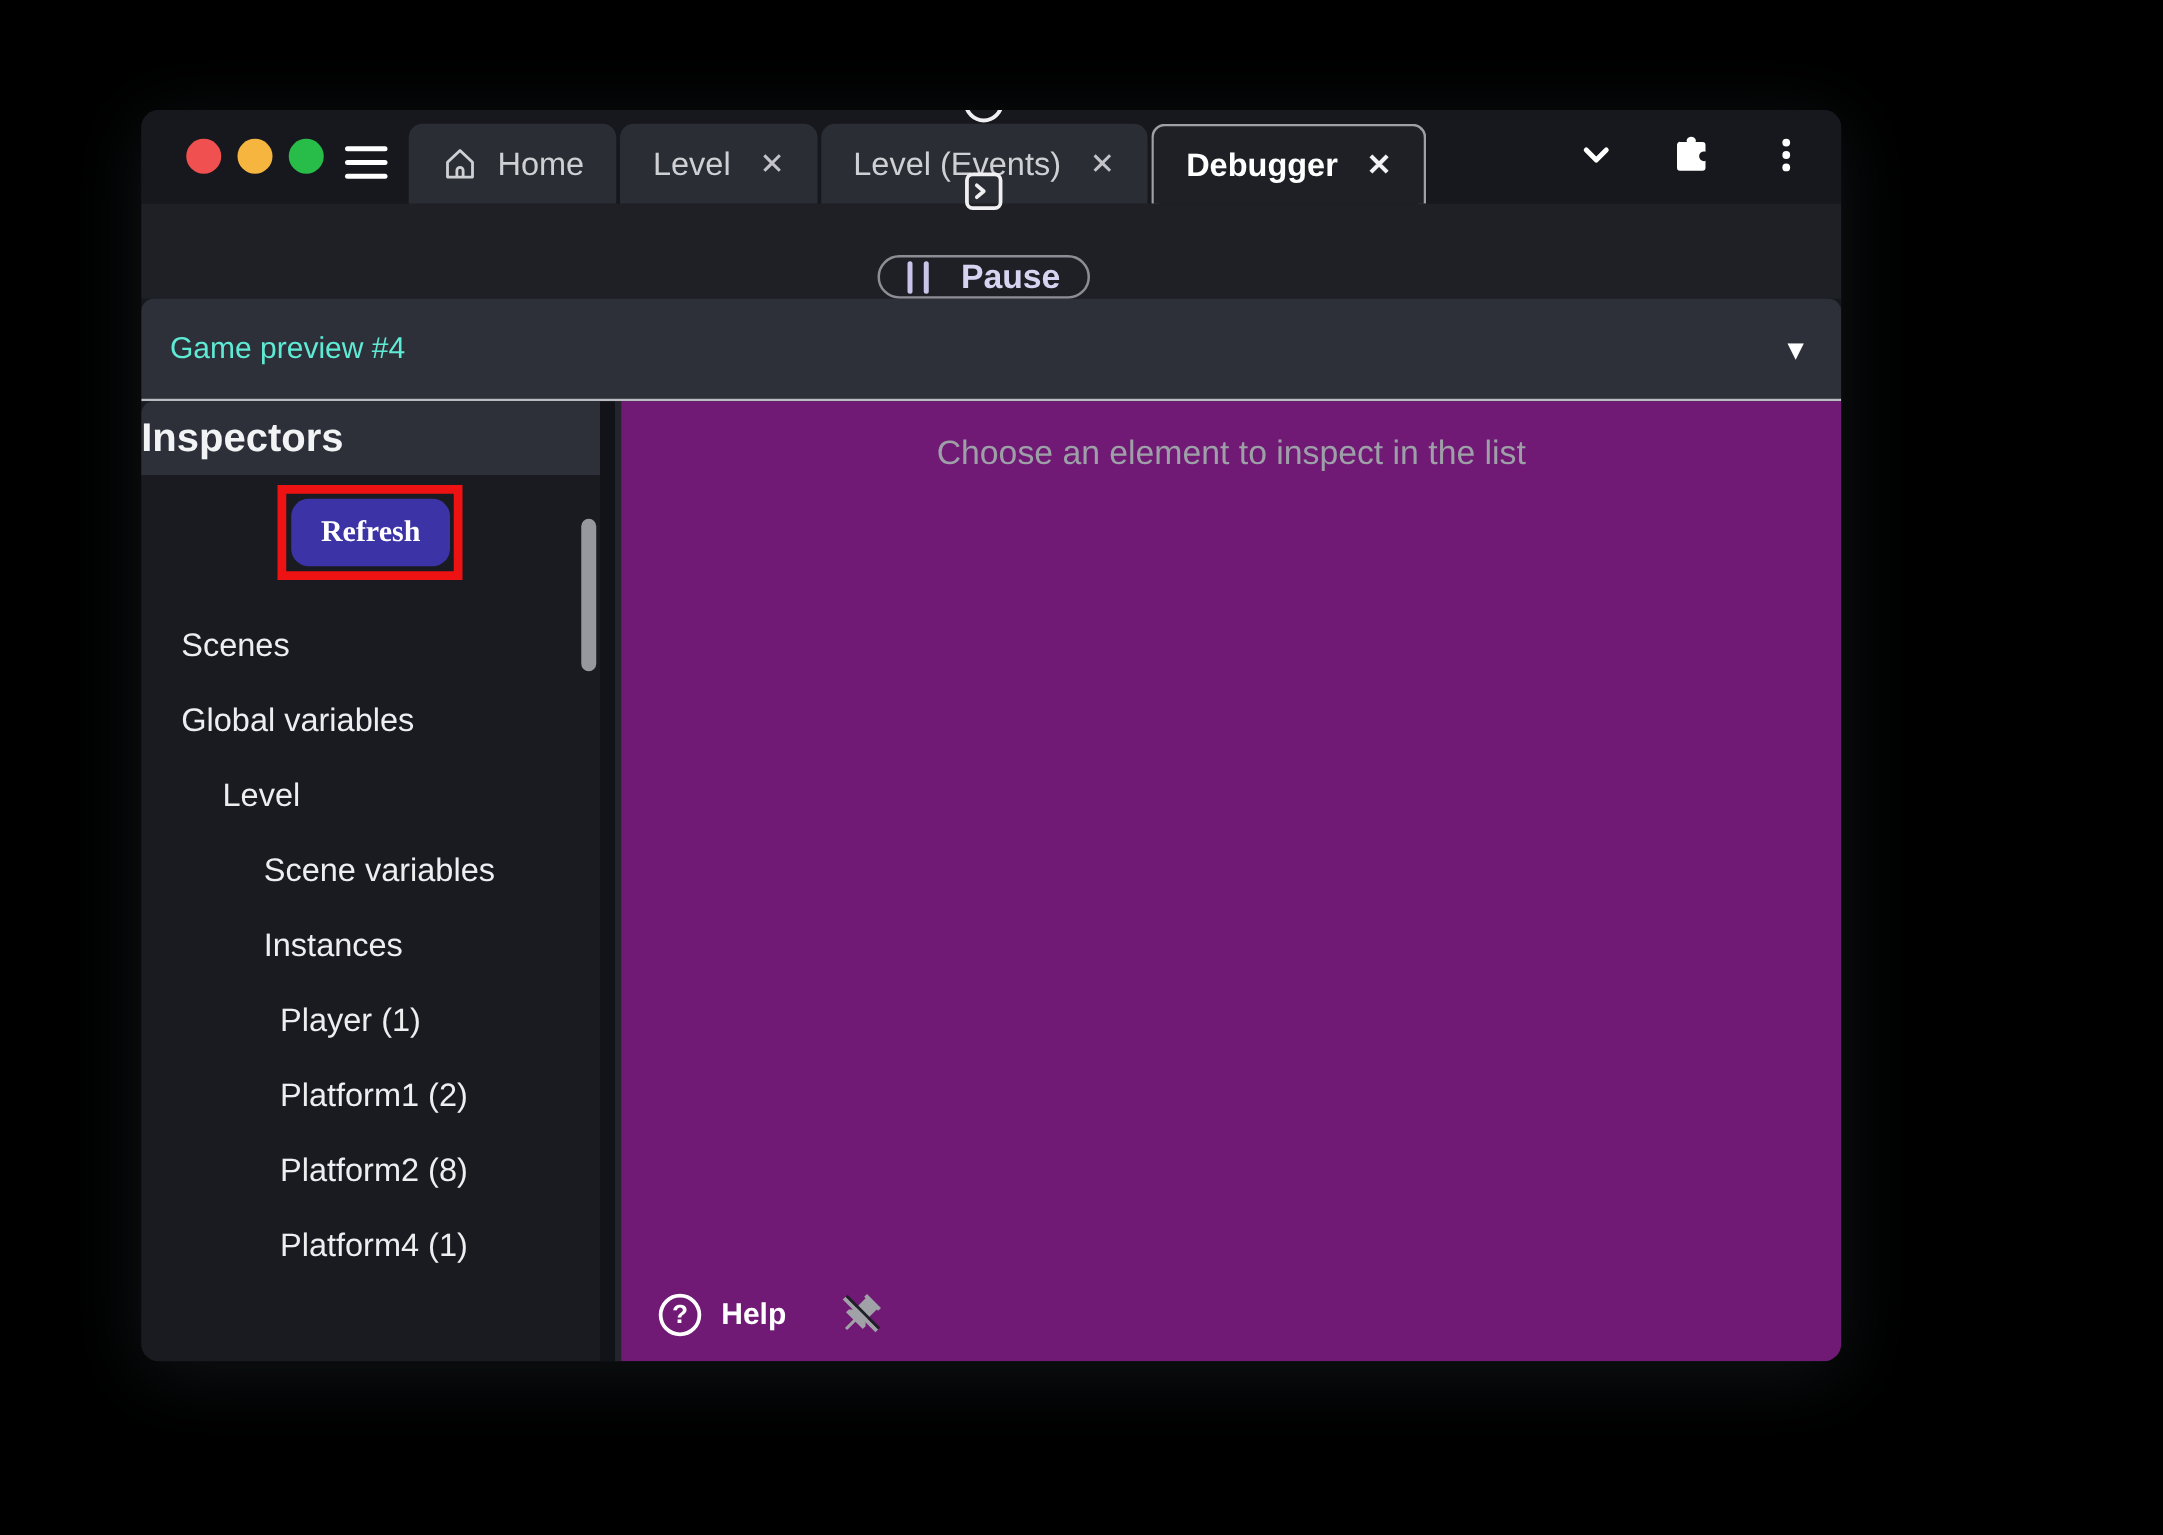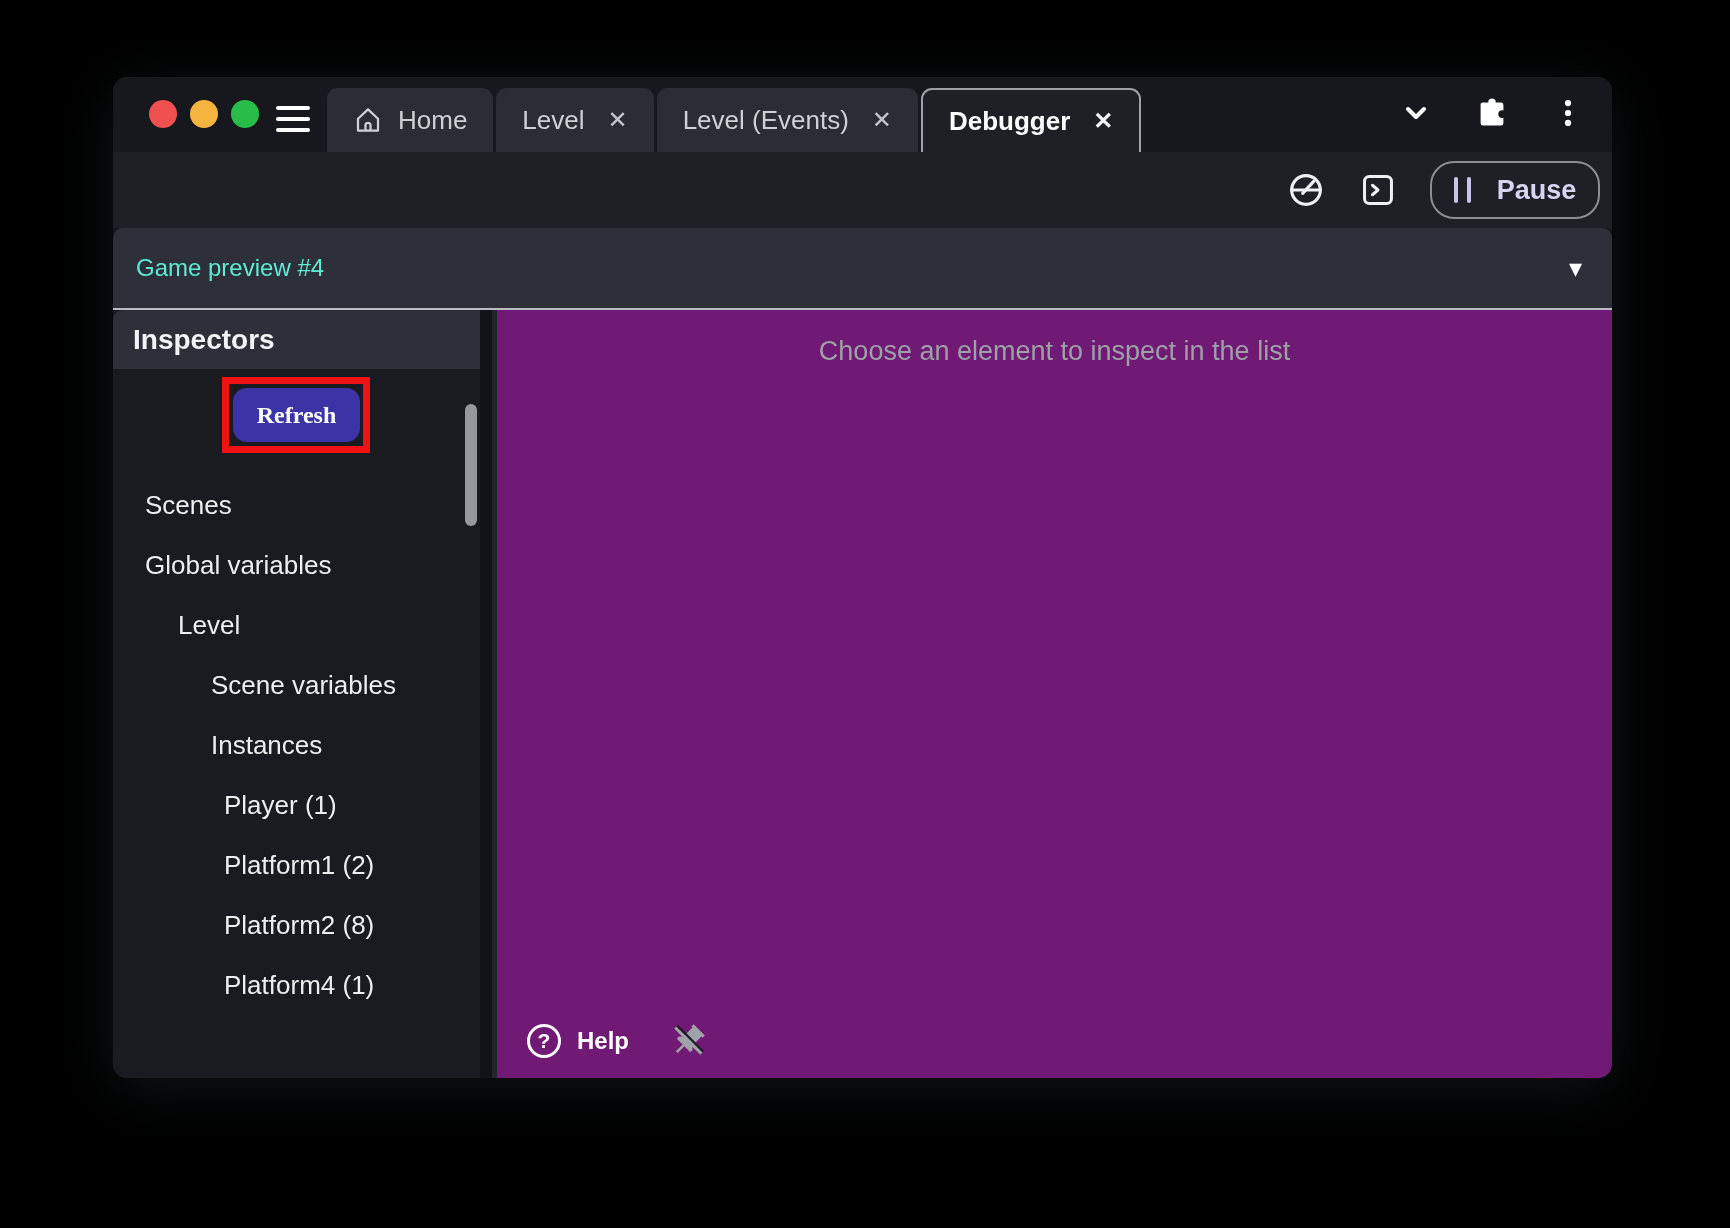--- a/index.html
+++ b/index.html
@@ -2,21 +2,21 @@
 <html><head>
 <meta charset="utf-8">
 <style>
   html,body{margin:0;padding:0;}
   body{
     width:1730px;height:1228px;background:#000;
     font-family:"Liberation Sans", sans-serif;
     position:relative;overflow:hidden;
   }
   .window{
-    position:absolute;left:113px;top:77px;width:1499px;height:1001px;
+    position:absolute;left:113px;top:88px;width:1360px;height:1001px;
     background:#17181d;border-radius:14px;overflow:hidden;
     box-shadow:0 10px 60px rgba(90,110,120,.18);
   }
   
   .tabstrip{position:absolute;left:0;top:0;width:100%;height:75px;background:#17181d;}
   .traffic{position:absolute;top:23px;left:36px;display:flex;gap:13px;}
   .traffic span{width:28px;height:28px;border-radius:50%;display:block;}
   .t-red{background:#f0504f;} .t-yellow{background:#f6b53f;} .t-green{background:#28bd49;}
   .hamburger{position:absolute;left:163px;top:29px;width:34px;height:26px;display:flex;flex-direction:column;justify-content:space-between;cursor:pointer;}
   .hamburger i{display:block;height:4px;background:#fff;border-radius:2px;}
@@ -31,21 +31,21 @@
     background:#1e2026;border:2px solid #9ea0a7;border-bottom:none;
     color:#fff;font-weight:bold;
   }
   .tab.active .close{color:#f2f2f4;}
   .home-icon{width:30px;height:30px;}
   .top-icons{position:absolute;right:24px;top:16px;display:flex;gap:36px;align-items:center;}
   .top-icons .icbtn{width:40px;height:40px;display:flex;align-items:center;justify-content:center;cursor:pointer;}
   
   .toolbar{
     position:absolute;left:0;top:75px;width:100%;height:76px;background:#1e2026;
-    display:flex;align-items:center;justify-content:flex-end;gap:32px;padding-right:12px;box-sizing:border-box;
+    display:flex;align-items:center;justify-content:flex-end;gap:32px;padding-right:12px;box-sizing:border-box;flex-direction:column;
   }
   .tool-icon{width:40px;height:40px;display:flex;align-items:center;justify-content:center;cursor:pointer;}
   .pause-btn{
     width:170px;height:58px;border:2px solid #8d8e95;border-radius:24px;
     display:flex;align-items:center;justify-content:center;gap:26px;cursor:pointer;box-sizing:border-box;
   }
   .pause-bars{display:flex;gap:9px;}
   .pause-bars i{display:block;width:4px;height:26px;background:#cbc4ea;border-radius:2px;}
   .pause-label{color:#d8d3f1;font-size:27px;font-weight:bold;}
   
@@ -55,22 +55,22 @@
     padding:0 30px 0 23px;box-sizing:border-box;cursor:pointer;
   }
   .preview-title{color:#5eead4;font-size:24px;font-weight:normal;}
   .dd-arrow{color:#fff;font-size:26px;}
   .divider{position:absolute;left:0;top:231px;width:100%;height:2px;background:#bbbcc2;}
   
   .content{position:absolute;left:0;top:233px;width:100%;bottom:0;display:flex;}
   .sidebar{width:367px;background:#1a1b21;position:relative;flex:none;}
   .sidebar-header{
     height:59px;background:#2e3039;border-radius:10px 0 0 0;
-    display:flex;align-items:center;padding-left:20px;
-    color:#f2f3f5;font-size:28px;font-weight:bold;
+    display:flex;align-items:center;
+    color:#f2f3f5;font-size:32px;font-weight:bold;
   }
   .refresh-wrap{position:relative;height:106px;}
   .annotation-box{
     position:absolute;left:109px;top:8px;width:148px;height:76px;
     border:7px solid #ee1212;box-sizing:border-box;pointer-events:none;
   }
   .refresh-btn{
     position:absolute;left:120px;top:19px;width:127px;height:54px;
     background:#3c34a6;border:none;border-radius:14px;color:#fff;
     font-size:24px;font-weight:bold;font-family:Liberation Serif, serif;cursor:pointer;

